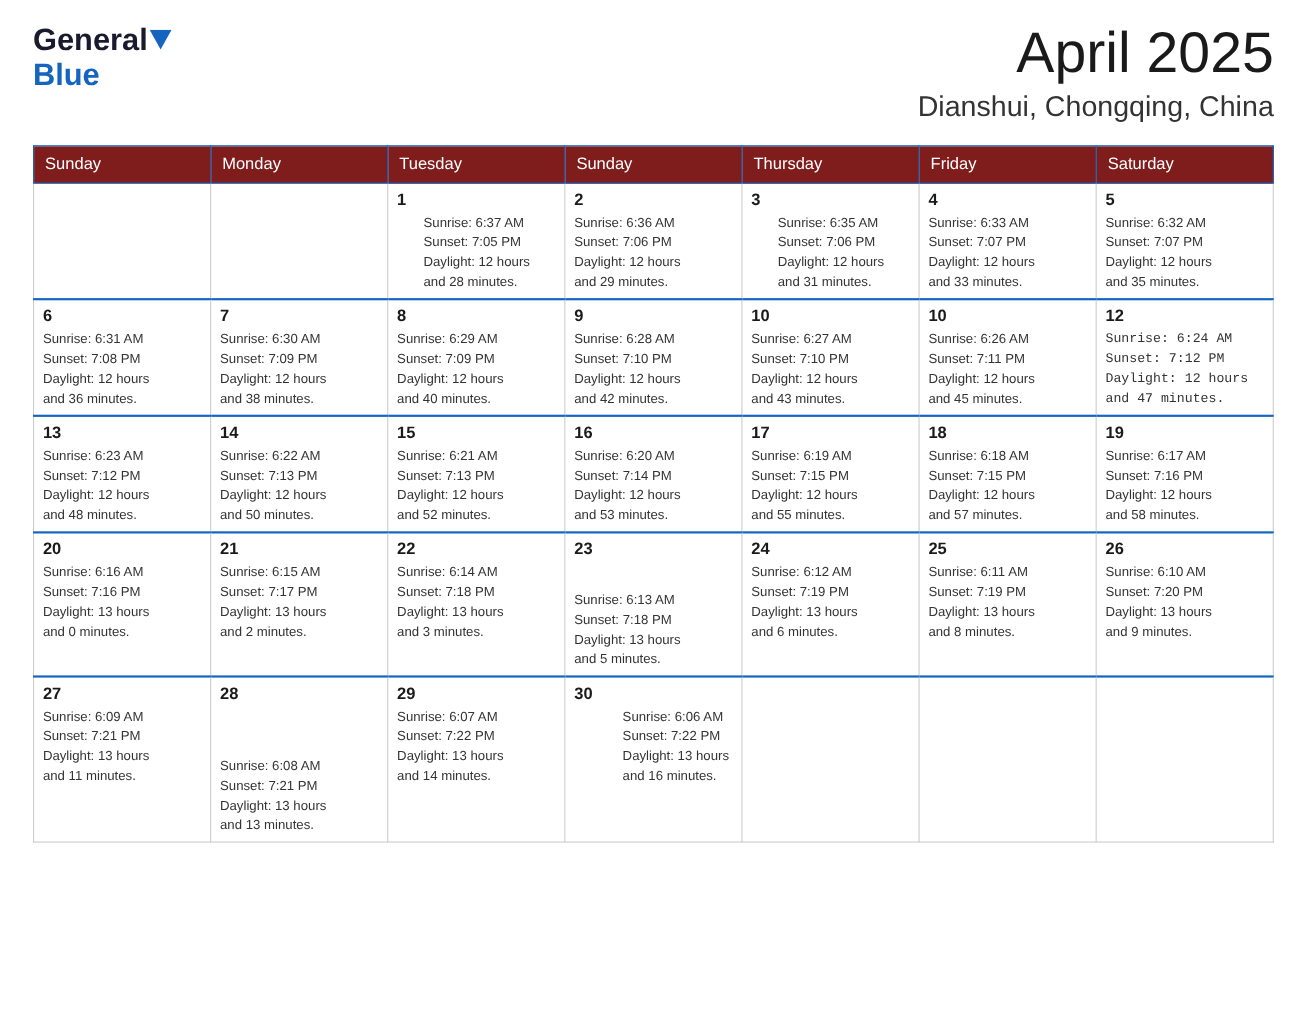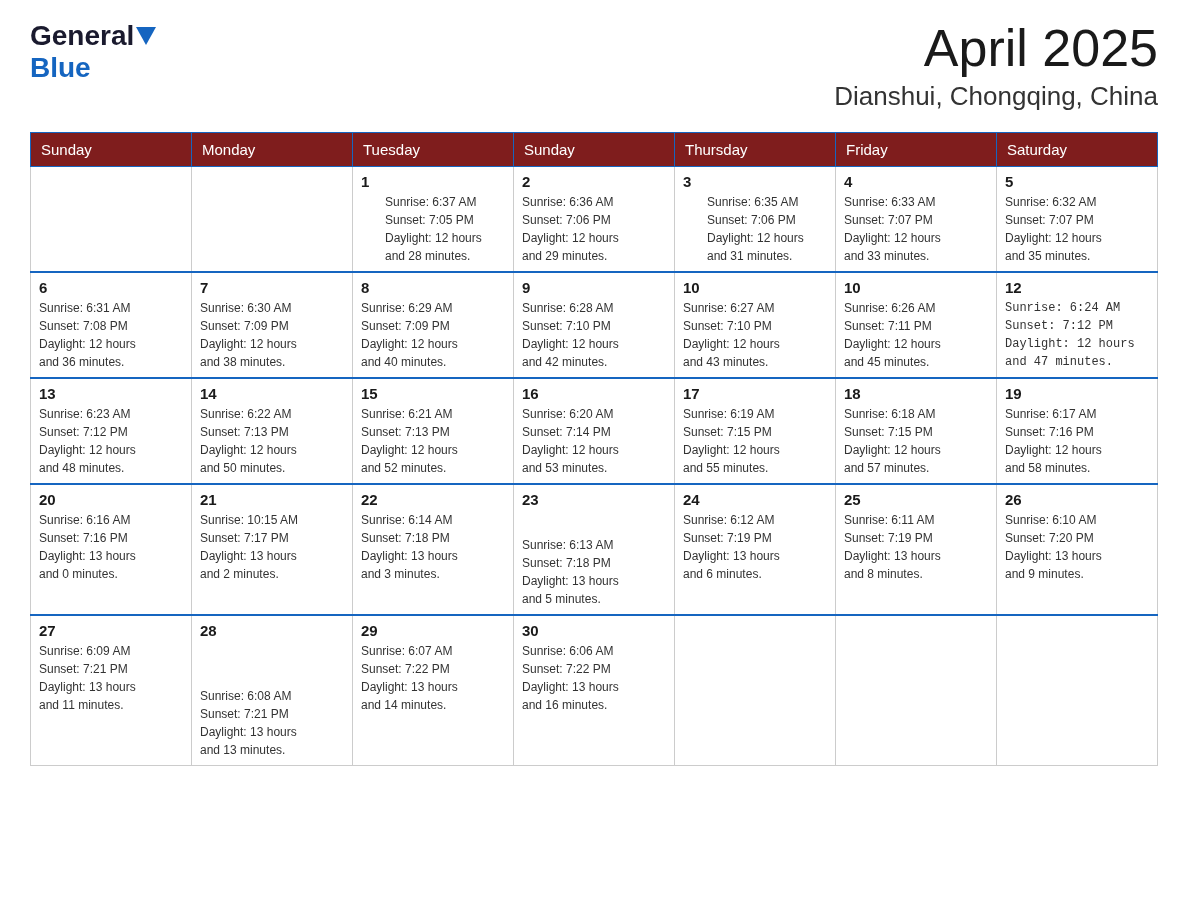--- a/index.html
+++ b/index.html
@@ -262,21 +262,21 @@
       <tr class="week-row">
         <td>
           <span class="day-number">20</span>
           <div class="day-detail" style="white-space: pre-line;">Sunrise: 6:16 AM
 Sunset: 7:16 PM
 Daylight: 13 hours
 and 0 minutes.</div>
         </td>
         <td>
           <span class="day-number">21</span>
-          <div class="day-detail" style="white-space: pre-line;">Sunrise: 10:15 AM
+          <div class="day-detail" style="white-space: pre-line;">Sunrise: 6:15 AM
 Sunset: 7:17 PM
 Daylight: 13 hours
 and 2 minutes.</div>
         </td>
         <td>
           <span class="day-number">22</span>
           <div class="day-detail" style="white-space: pre-line;">Sunrise: 6:14 AM
 Sunset: 7:18 PM
 Daylight: 13 hours
 and 3 minutes.</div>
@@ -327,21 +327,21 @@
         </td>
         <td>
           <span class="day-number">29</span>
           <div class="day-detail" style="white-space: pre-line;">Sunrise: 6:07 AM
 Sunset: 7:22 PM
 Daylight: 13 hours
 and 14 minutes.</div>
         </td>
         <td>
           <span class="day-number">30</span>
-          <div class="day-detail" style="white-space: pre-line;">Sunrise: 6:06 AM
+          <div class="day-detail" style="white-space: pre-line; margin-left: 44px;">Sunrise: 6:06 AM
 Sunset: 7:22 PM
 Daylight: 13 hours
 and 16 minutes.</div>
         </td>
         <td class="empty-cell"></td>
         <td class="empty-cell"></td>
         <td class="empty-cell"></td>
       </tr>
     </tbody>
 </table>

